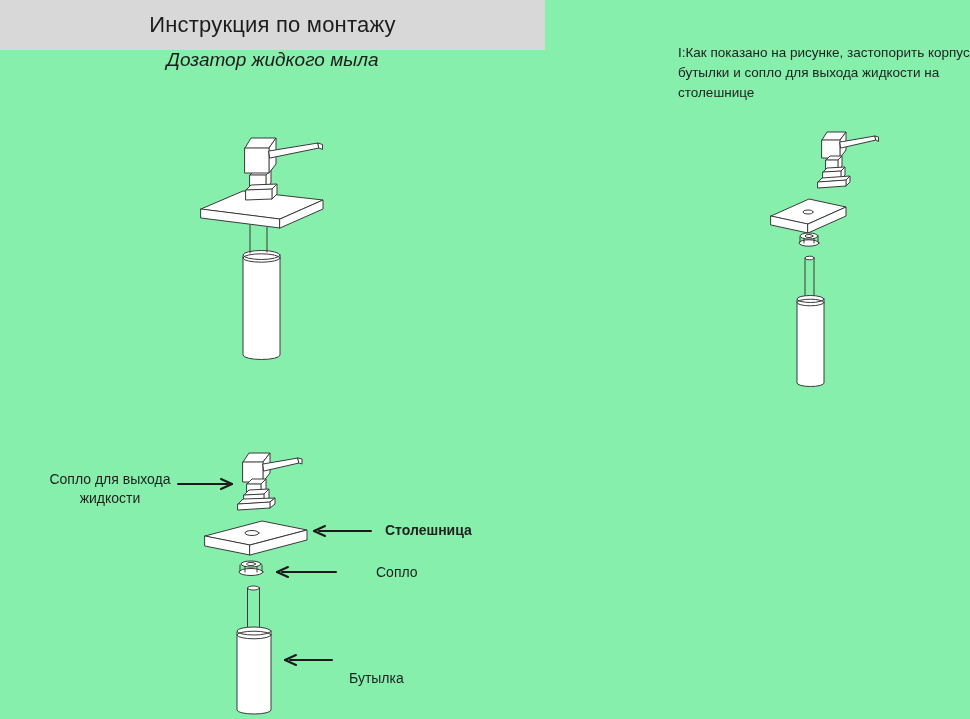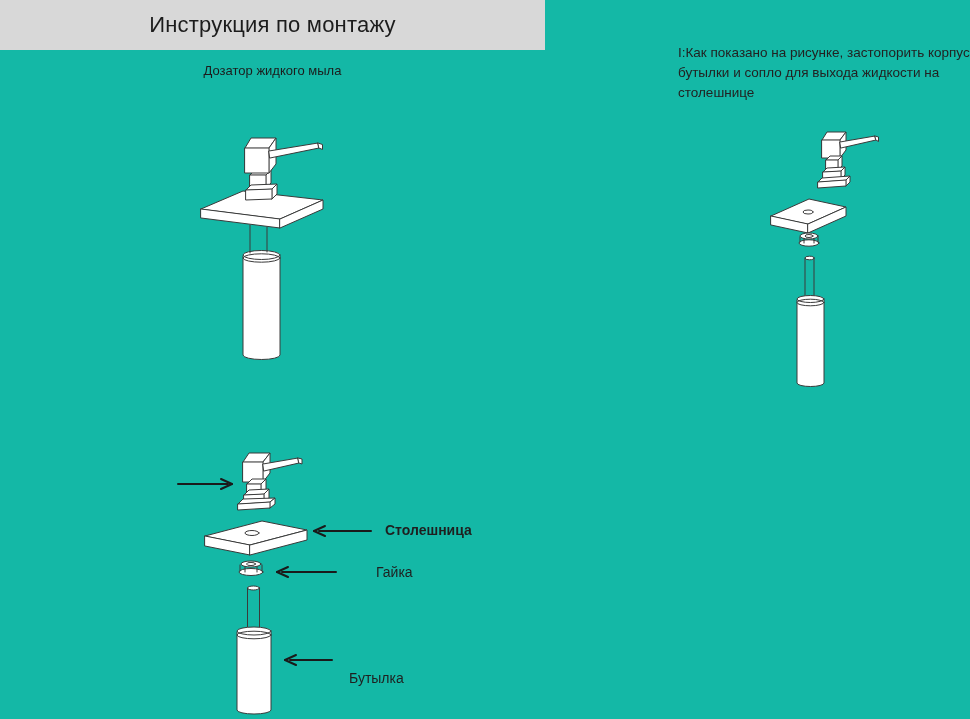--- a/index.html
+++ b/index.html
@@ -1,29 +1,29 @@
 <!DOCTYPE html>
 <html><head>
 <meta charset="utf-8">
 <style>
   * { margin:0; padding:0; box-sizing:border-box; }
   html,body { background:#fff; }
   body { font-family:"Liberation Sans", sans-serif; color:#1f1f1f; }
   #page {
-    position:relative; width:970px; height:719px; background:#14b8a6;
+    position:relative; width:970px; height:719px; background:#86efac;
     overflow:hidden;
   }
   .header-bar {
     position:absolute; left:0; top:0; width:545px; height:50px;
     background:#d8d8d8; display:flex; align-items:center; justify-content:center;
   }
   .header-title { font-size:22px; letter-spacing:.2px; color:#1c1c1c; }
   .subtitle {
-    position:absolute; left:0; top:63px; width:545px; text-align:center;
-    font-size:13px; color:#1c1c1c;
+    position:absolute; left:0; top:49px; width:545px; text-align:center;
+    font-size:19px; color:#1c1c1c;font-style:italic;
   }
   .instruction {
     position:absolute; left:678px; top:43px; width:300px;
     font-size:13.5px; line-height:20px; color:#222;
   }
   .diagram { position:absolute; }
   .diagram path, .diagram line, .diagram ellipse, .diagram polyline {
     stroke:#3a3a3a; stroke-width:1; fill:none;
     stroke-linejoin:round; stroke-linecap:round;
   }
@@ -159,34 +159,35 @@
     <g>
       <ellipse class="face" cx="61.5" cy="140" rx="6" ry="2"></ellipse>
       <line x1="55.5" y1="140" x2="55.5" y2="181"></line>
       <line x1="67.5" y1="140" x2="67.5" y2="181"></line>
       <path class="face" d="M45,184 L45,262 A17,4 0 0 0 79,262 L79,184 Z"></path>
       <ellipse class="face" cx="62" cy="183" rx="17" ry="4"></ellipse>
       <ellipse cx="62" cy="187" rx="17" ry="3.8"></ellipse>
     </g>
   </svg>
 
+  <div class="part-label wrap" style="left:40px; top:470px; width:140px;">Сопло для выхода жидкости</div>
   <svg class="arrow" style="left:176px; top:476px;" width="58" height="16" viewBox="0 0 58 16">
     <line x1="2" y1="8" x2="52" y2="8"></line>
     <line x1="56" y1="8" x2="45" y2="3"></line>
     <line x1="56" y1="8" x2="45" y2="13"></line>
   </svg>
 
   <div class="part-label" style="left:385px; top:522px;font-weight:bold;">Столешница</div>
   <svg class="arrow" style="left:311px; top:523px;" width="62" height="16" viewBox="0 0 62 16">
     <line x1="60" y1="8" x2="8" y2="8"></line>
     <line x1="3" y1="8" x2="14" y2="3"></line>
     <line x1="3" y1="8" x2="14" y2="13"></line>
   </svg>
 
-  <div class="part-label" style="left:376px; top:564px;">Гайка</div>
+  <div class="part-label" style="left:376px; top:564px;">Сопло</div>
   <svg class="arrow" style="left:274px; top:564px;" width="64" height="16" viewBox="0 0 64 16">
     <line x1="62" y1="8" x2="8" y2="8"></line>
     <line x1="3" y1="8" x2="14" y2="3"></line>
     <line x1="3" y1="8" x2="14" y2="13"></line>
   </svg>
 
   <div class="part-label" style="left:349px; top:670px;">Бутылка</div>
   <svg class="arrow" style="left:282px; top:652px;" width="52" height="16" viewBox="0 0 52 16">
     <line x1="50" y1="8" x2="8" y2="8"></line>
     <line x1="3" y1="8" x2="14" y2="3"></line>

